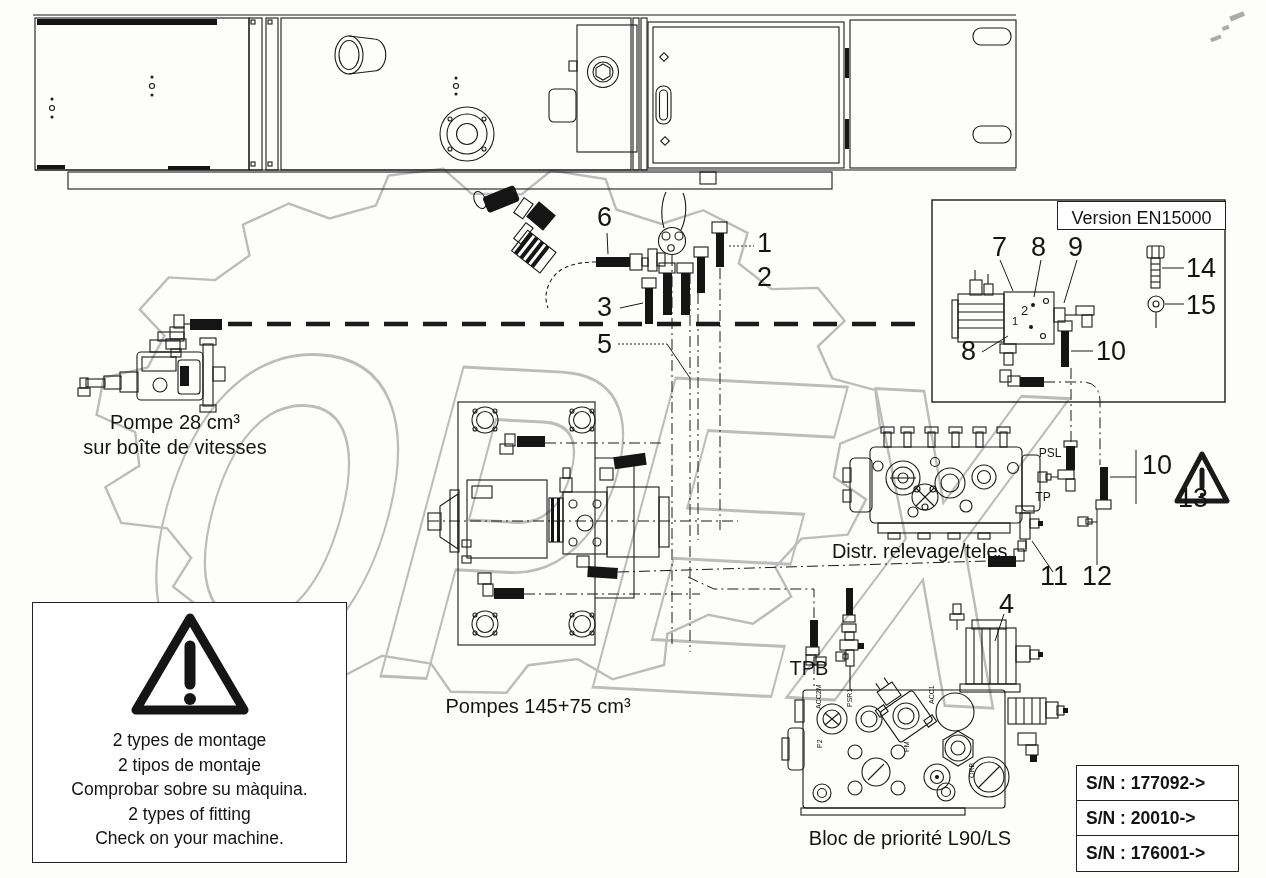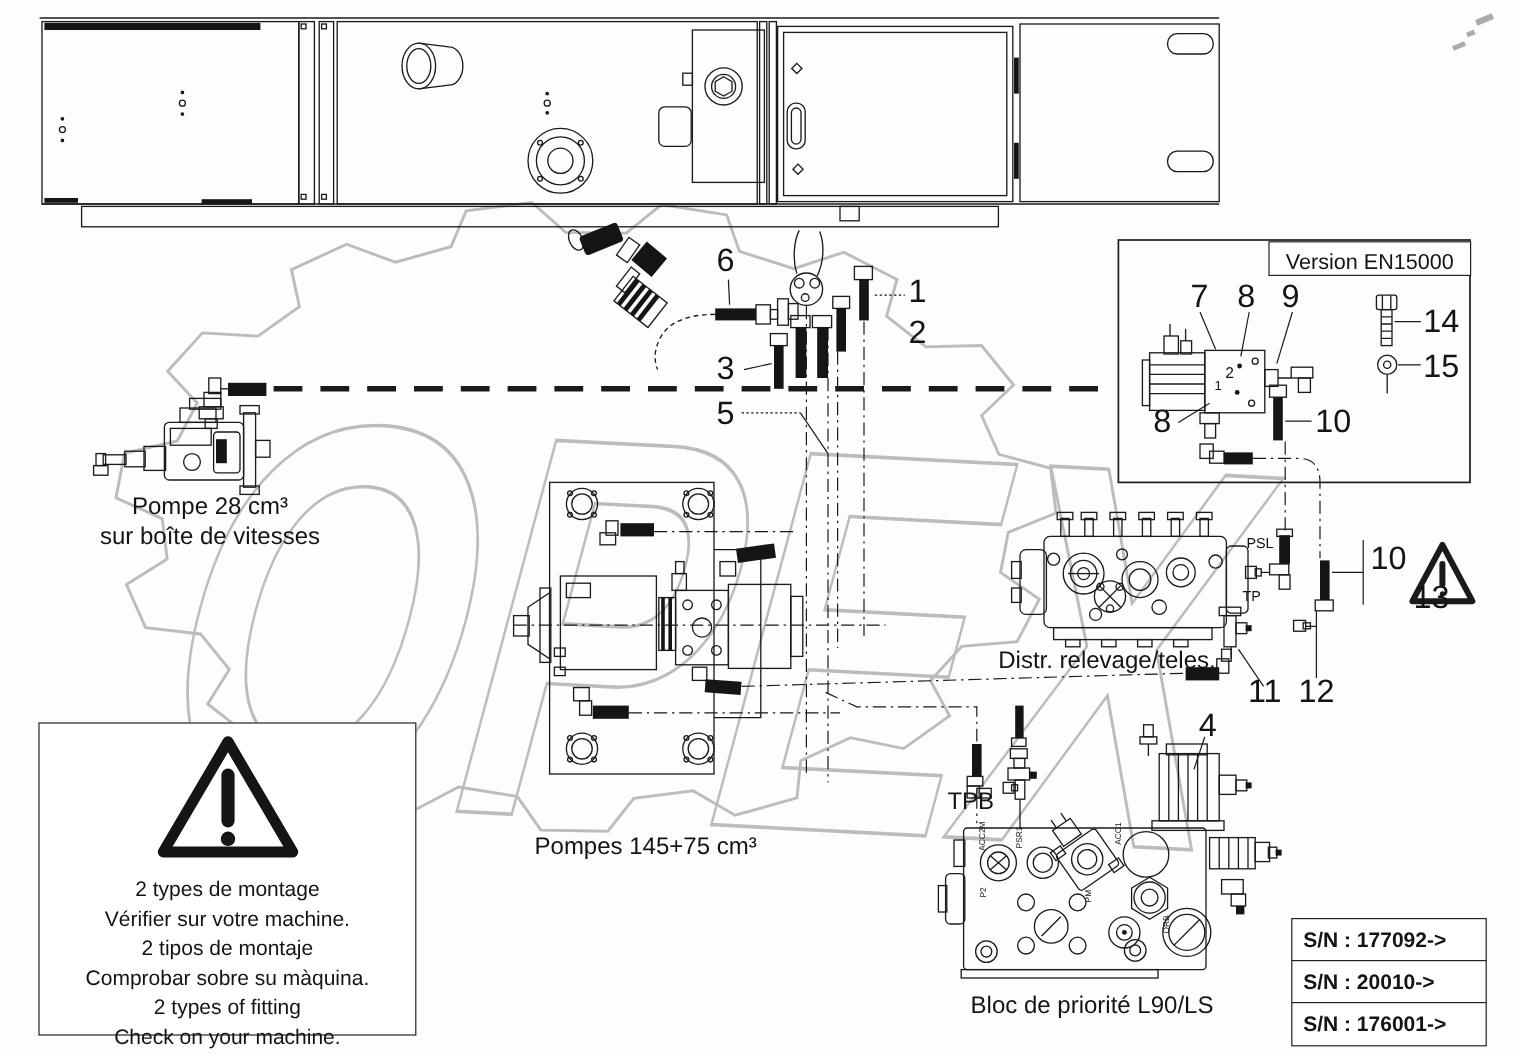--- a/index.html
+++ b/index.html
@@ -501,21 +501,20 @@
 <div class="lbl sm" style="left:1028px;top:490px;width:30px;">TP</div>
 
 <div class="warn">
   <svg class="tri" width="124" height="106" viewBox="0 0 124 106">
     <polygon points="62,6 116,98 8,98" fill="none" stroke="#151515" stroke-width="9" stroke-linejoin="round"></polygon>
     <line x1="62" y1="34" x2="62" y2="72" stroke="#151515" stroke-width="11" stroke-linecap="round"></line>
     <circle cx="62" cy="87" r="6" fill="#151515"></circle>
   </svg>
   <div class="txt">
     <div>2 types de montage</div>
-    <div>Vérifier sur votre machine.</div>
     <div>2 tipos de montaje</div>
     <div>Comprobar sobre su màquina.</div>
     <div>2 types of fitting</div>
     <div>Check on your machine.</div>
   </div>
 </div>
 
 <div class="sn" style="top:765px;">S/N : 177092-&gt;</div>
 <div class="sn" style="top:800px;">S/N : 20010-&gt;</div>
 <div class="sn" style="top:835px;">S/N : 176001-&gt;</div>

